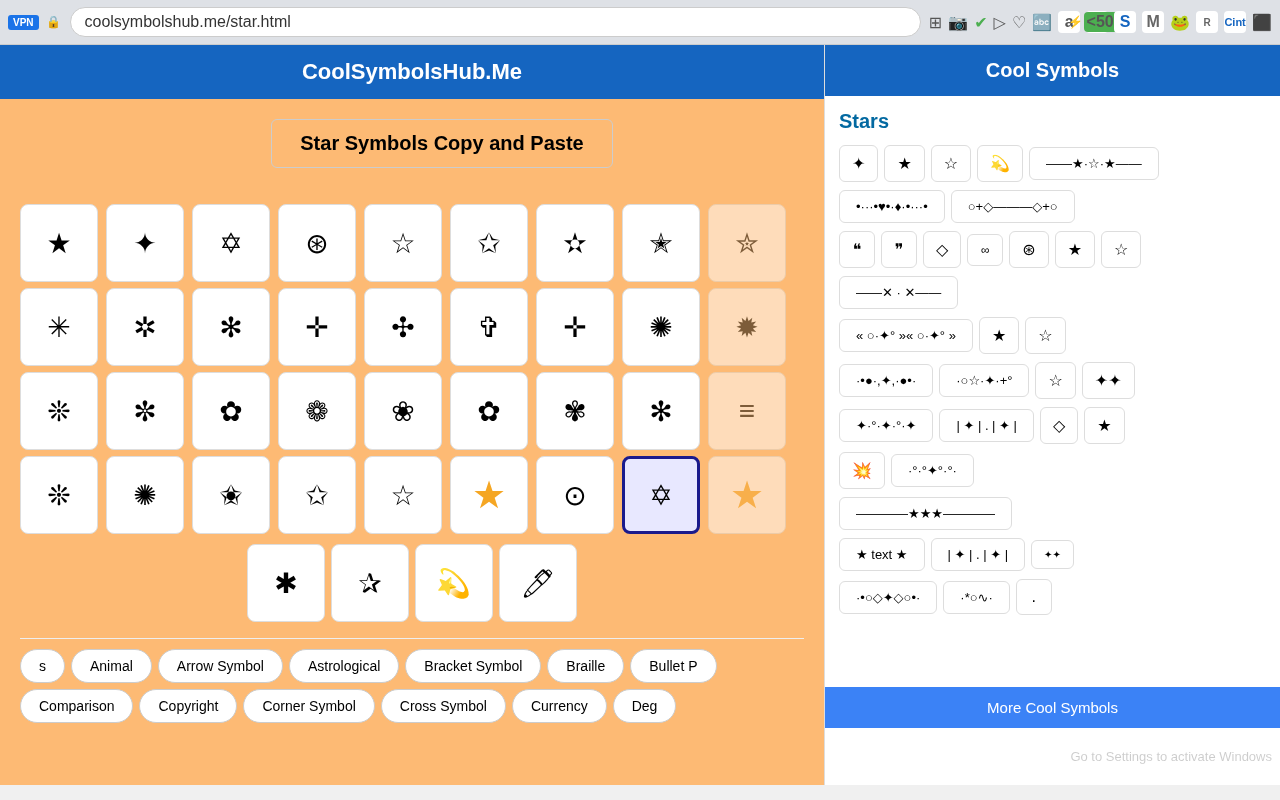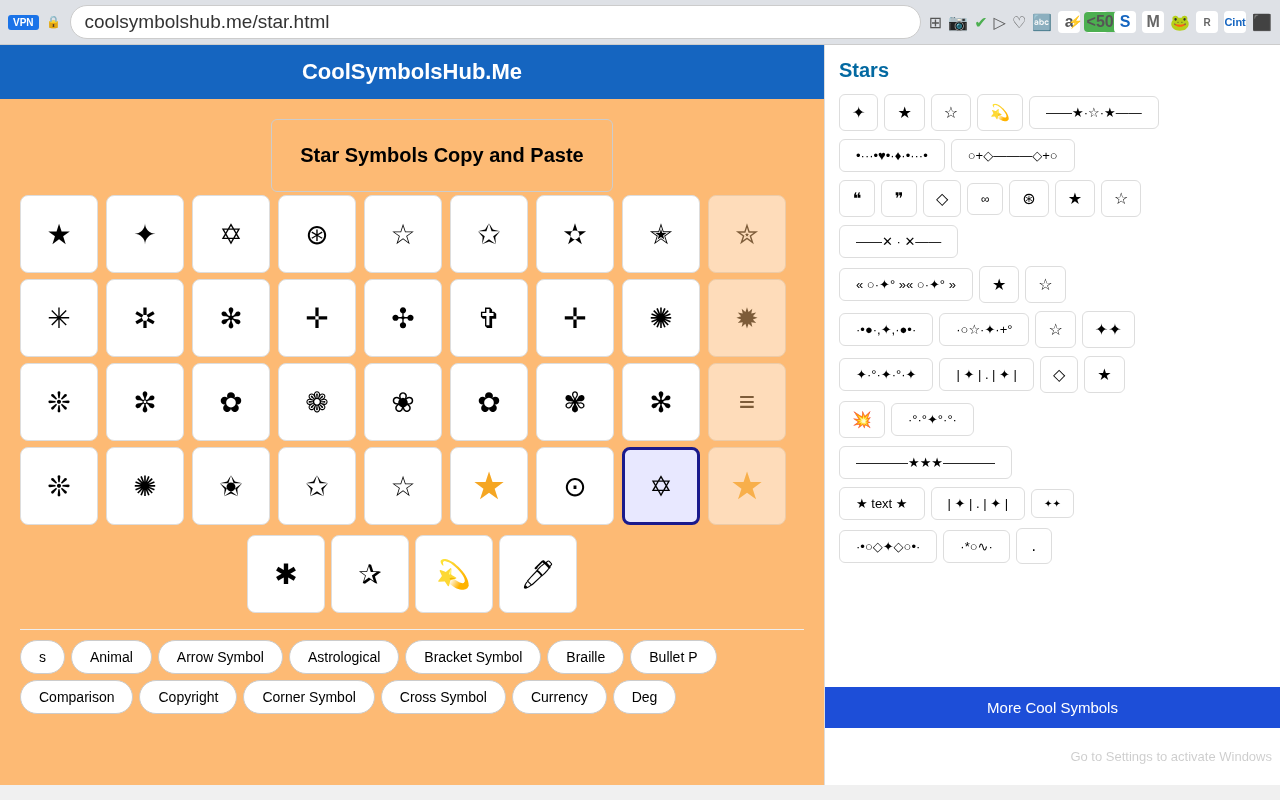--- a/index.html
+++ b/index.html
@@ -22,21 +22,21 @@
       font-weight: bold;
       padding: 2px 5px;
       border-radius: 3px;
     }
     .lock-icon { font-size: 12px; color: #555; }
     .url-bar {
       background: white;
       border-radius: 20px;
       padding: 5px 14px;
       flex: 1;
-      font-size: 19px;
+      font-size: 16px;
       color: #333;
       border: 1px solid #ccc;
     }
     .browser-icons {
       display: flex;
       gap: 6px;
       align-items: center;
     }
     .browser-icons span {
       font-size: 16px;
@@ -86,24 +86,24 @@
     .page-content {
       padding: 20px;
       overflow-y: auto;
       height: calc(100% - 56px);
     }
 
     .page-title-box {
       display: inline-block;
       border: 1px solid #ccc;
       border-radius: 6px;
-      padding: 24px 28px;
+      padding: 12px 28px;
       font-size: 20px;
       font-weight: bold;
-      margin-bottom: 3px;
+      margin-bottom: 36px;
       margin-left: 60px;
     }
 
     
     .symbol-grid {
       display: grid;
       grid-template-columns: repeat(9, 80px);
       gap: 6px;
       margin-bottom: 10px;
     }
@@ -211,21 +211,21 @@
       border: 1px solid #ddd;
       border-radius: 6px;
       padding: 8px 16px;
       font-size: 13px;
       cursor: pointer;
       background: white;
       text-align: center;
     }
 
     .right-panel-footer {
-      background: #1d4ed8;
+      background: #3b82f6;
       color: white;
       text-align: center;
       padding: 12px;
       font-size: 15px;
       cursor: pointer;
     }
   </style>
 </head>
 <body>
 
@@ -325,20 +325,23 @@
         <button class="category-pill">Copyright</button>
         <button class="category-pill">Corner Symbol</button>
         <button class="category-pill">Cross Symbol</button>
         <button class="category-pill">Currency</button>
         <button class="category-pill">Deg</button>
       </div>
     </div>
   </div>
 
   <div class="right-panel">
+    <div class="right-panel-header">
+      <span>Cool Symbols</span>
+    </div>
 
     <div class="right-panel-content">
       <div class="section-title">Stars</div>
 
       <div class="symbol-display-row">
         <div class="sym-cell">✦</div>
         <div class="sym-cell">★</div>
         <div class="sym-cell">☆</div>
         <div class="sym-cell">💫</div>
         <div class="sym-cell-wide">——★·☆·★——</div>

